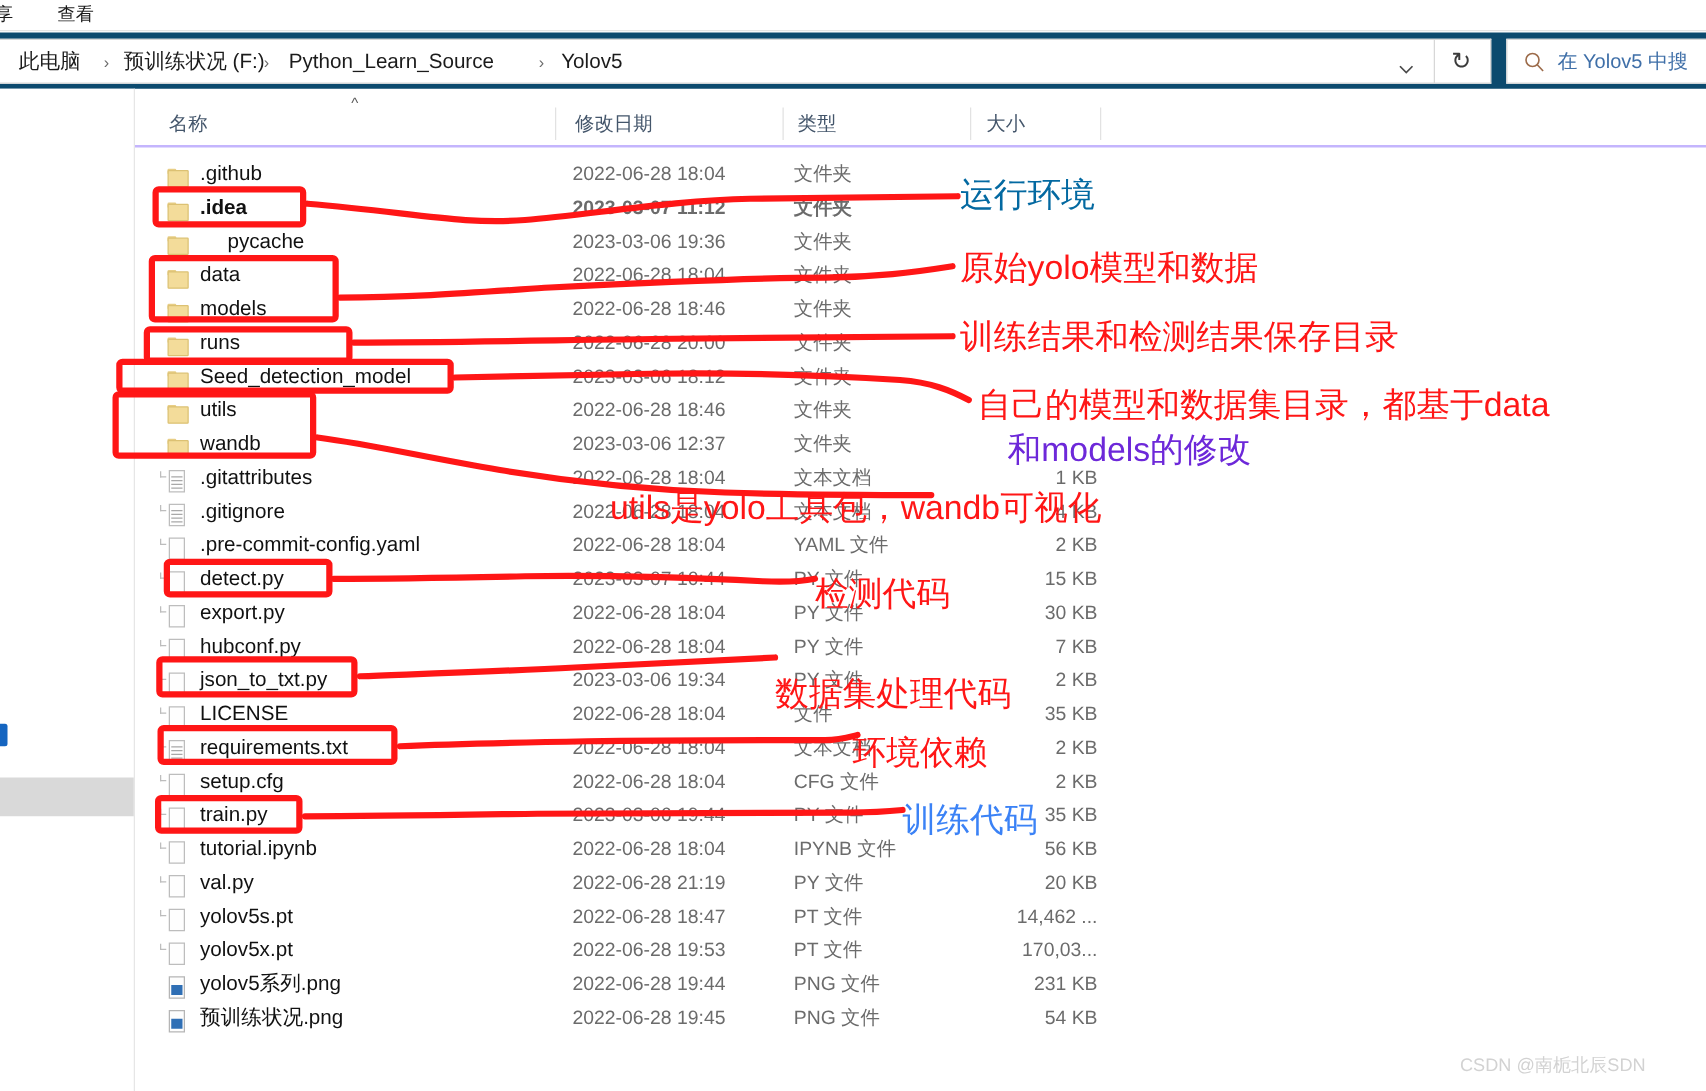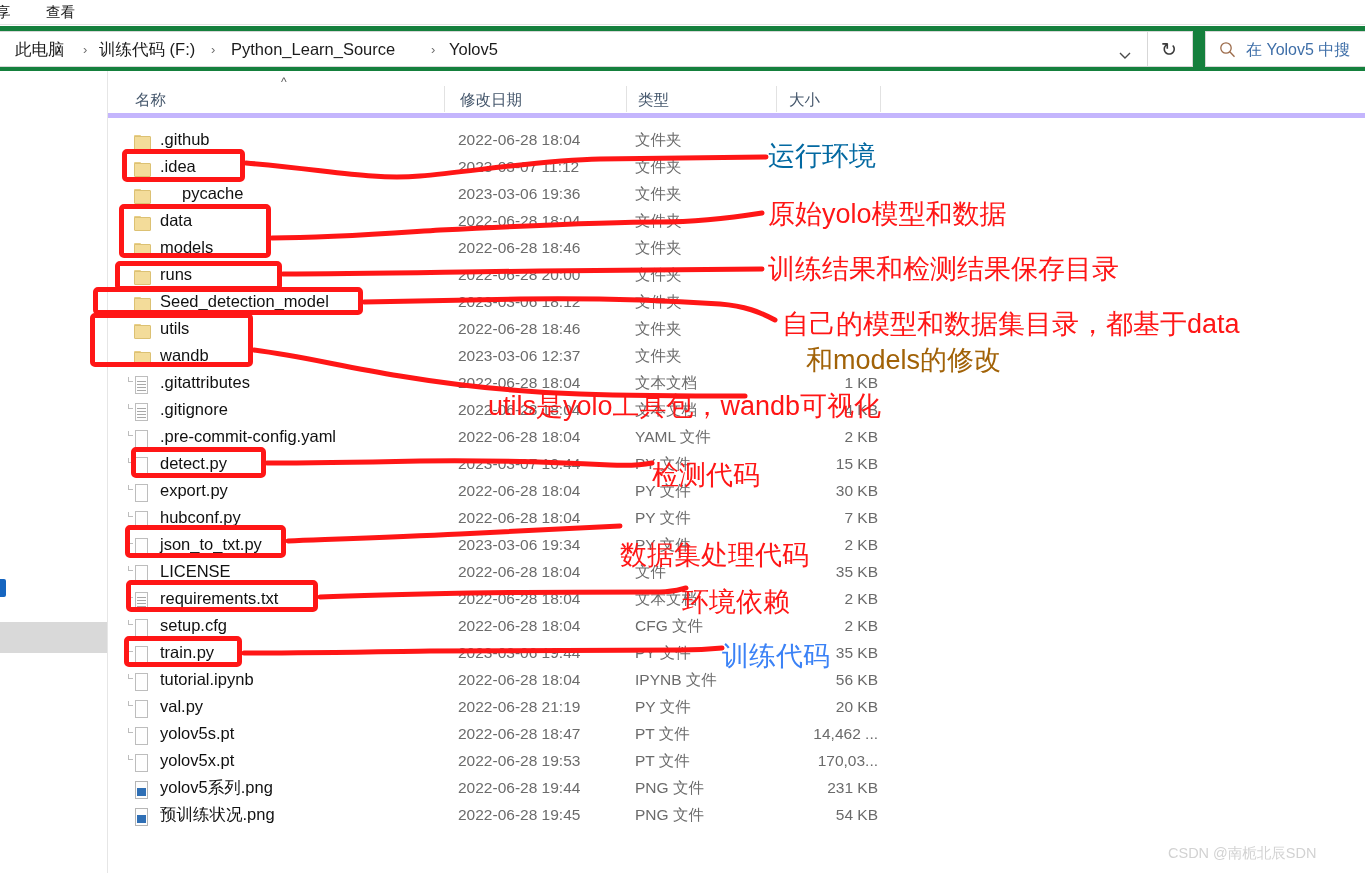--- a/index.html
+++ b/index.html
@@ -20,21 +20,21 @@
   #menubar .mi{
     position:absolute; top:2px; font-size:14.5px; color:#1b1b1b; line-height:21px;
     white-space:nowrap;
   }
   #mi-share{ left:-4px; }
   #mi-view { left:46px; }
 
   
   #addressrow{
     position:absolute; left:0; top:26px; width:1365px; height:45px;
-    background:#15803d;
+    background:#0c4a6e;
   }
   #crumbbox{
     position:absolute; left:-2px; top:5px; width:1150px; height:36px;
     border:1px solid #d7d7d7; background:#ffffff;
   }
   .crumb{
     position:absolute; top:6px; font-size:16.5px; color:#1b1b1b; line-height:23px;
     white-space:nowrap;
   }
   .sep{
@@ -78,21 +78,21 @@
     background:#1565c0; border-radius:2px;
   }
   #rail-sel{
     position:absolute; left:0px; top:551px; width:107px; height:31px;
     background:#d9d9d9;
   }
 
   
   #colhead{
     position:absolute; left:108px; top:80px; width:1257px; height:38px;
-    background:#ffffff; border-bottom:5px solid #c4b5fd;
+    background:#ffffff; border-bottom:2px solid #c4b5fd;
   }
   .colh{
     position:absolute; top:9px; font-size:15.5px; color:#44566b;
     line-height:21px; white-space:nowrap;
   }
   .coldiv{
     position:absolute; top:6px; width:1px; height:26px; background:#e2e2e2;
   }
   #sortcaret{
     position:absolute; left:281px; top:76px; font-size:12px; color:#5a5a5a;
@@ -183,21 +183,21 @@
 <div id="menubar">
   <div class="mi" id="mi-share">享</div>
   <div class="mi" id="mi-view">查看</div>
 </div>
 
 <div id="addressrow">
 
   <div id="crumbbox">
     <div class="crumb" id="cr0">此电脑</div>
     <div class="sep" id="sp0">›</div>
-    <div class="crumb" id="cr1">训练代码 (F:)</div>
+    <div class="crumb" id="cr1">预训练状况 (F:)</div>
     <div class="sep" id="sp1">›</div>
     <div class="crumb" id="cr2">Python_Learn_Source</div>
     <div class="sep" id="sp2">›</div>
     <div class="crumb" id="cr3">Yolov5</div>
 
     <div id="crumb-caret">
       <svg width="16" height="16" viewBox="0 0 16 16">
         <path d="M3 6 L8 11 L13 6" fill="none" stroke="#4a4a4a" stroke-width="1.4"></path>
       </svg>
     </div>
@@ -236,21 +236,21 @@
 <div id="sortcaret">^</div>
 
 <div id="filelist">
     <div class="row" style="top: 0px;">
       <div class="ic"><span class="fold"><span class="t"></span><span class="b"></span></span></div>
       <div class="nm">.github</div>
       <div class="dt">2022-06-28 18:04</div>
       <div class="ty">文件夹</div>
       <div class="sz"></div>
     </div>
-    <div class="row" style="top: 27px;">
+    <div class="row" style="top: 27px; font-weight: bold;">
       <div class="ic"><span class="fold"><span class="t"></span><span class="b"></span></span></div>
       <div class="nm">.idea</div>
       <div class="dt">2023-03-07 11:12</div>
       <div class="ty">文件夹</div>
       <div class="sz"></div>
     </div>
     <div class="row" style="top: 54px;">
       <div class="ic"><span class="fold"><span class="t"></span><span class="b"></span></span></div>
       <div class="nm ind">pycache</div>
       <div class="dt">2023-03-06 19:36</div>
@@ -452,21 +452,21 @@
       <div style="position: absolute; left: 131px; top: 447px; width: 135px; height: 31px; border: 5px solid rgb(255, 22, 22); border-radius: 5px;"></div>
       <div style="position: absolute; left: 125px; top: 525px; width: 161px; height: 33px; border: 5px solid rgb(255, 22, 22); border-radius: 5px;"></div>
       <div style="position: absolute; left: 126px; top: 580px; width: 192px; height: 32px; border: 5px solid rgb(255, 22, 22); border-radius: 5px;"></div>
       <div style="position: absolute; left: 124px; top: 636px; width: 118px; height: 31px; border: 5px solid rgb(255, 22, 22); border-radius: 5px;"></div>
     </div>
   <div id="anno-notes">
       <div class="atext" style="left: 768px; top: 139px; color: #0369a1;">运行环境</div>
       <div class="atext" style="left: 768px; top: 197px; color: rgb(255, 22, 22);">原始yolo模型和数据</div>
       <div class="atext" style="left: 768px; top: 252px; color: rgb(255, 22, 22);">训练结果和检测结果保存目录</div>
       <div class="atext" style="left: 782px; top: 307px; color: rgb(255, 22, 22);">自己的模型和数据集目录，都基于data</div>
-      <div class="atext" style="left: 806px; top: 343px; color: #a16207;">和models的修改</div>
+      <div class="atext" style="left: 806px; top: 343px; color: #6d28d9;">和models的修改</div>
       <div class="atext" style="left: 488px; top: 389px; color: rgb(255, 22, 22);">utils是yolo工具包，wandb可视化</div>
       <div class="atext" style="left: 652px; top: 458px; color: rgb(255, 22, 22);">检测代码</div>
       <div class="atext" style="left: 620px; top: 521px; color: rgb(255, 22, 22); margin-top: 17px;">数据集处理代码</div>
       <div class="atext" style="left: 682px; top: 585px; color: rgb(255, 22, 22);">环境依赖</div>
       <div class="atext" style="left: 722px; top: 639px; color: #3b82f6;">训练代码</div>
     </div>
 </div>
 
 <div id="watermark">CSDN @南栀北辰SDN</div>
 

